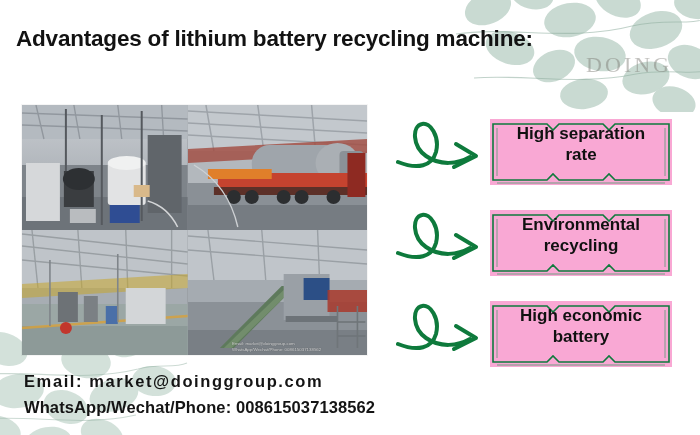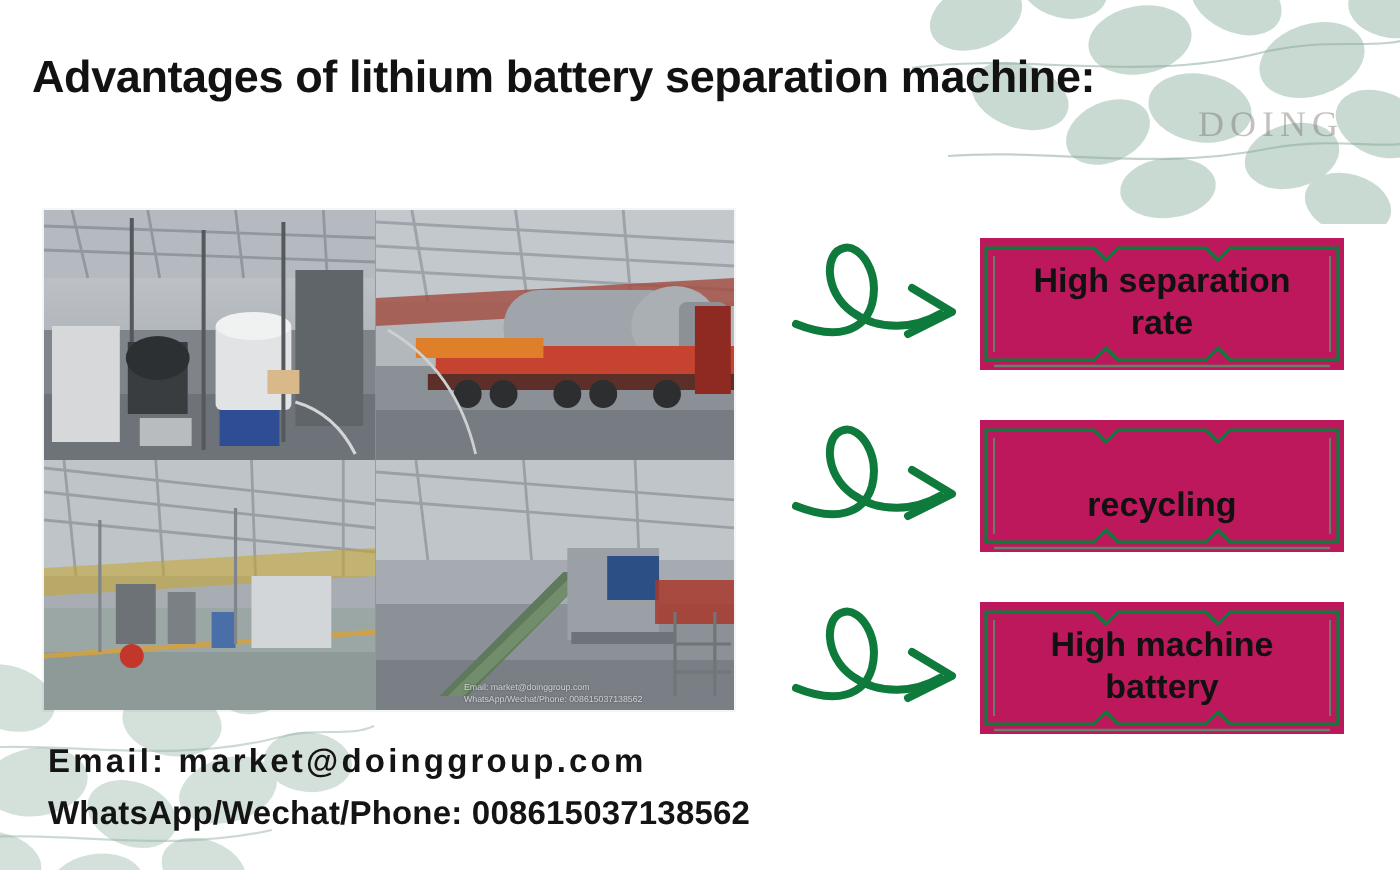--- a/index.html
+++ b/index.html
@@ -29,21 +29,21 @@
   .leaves svg { display: block; }
   .leaves-tr { top: -18px; right: -10px; width: 260px; height: 130px; }
   .leaves-bl { left: -22px; bottom: -14px; width: 210px; height: 130px; }
 
   
   .watermark-doing {
     position: absolute;
     right: 28px;
     top: 52px;
     font-family: "Liberation Serif", serif;
-    font-size: 18px;
+    font-size: 22px;
     letter-spacing: 3px;
     color: rgba(120,118,110,0.45);
     pointer-events: none;
   }
 
   
   .title {
     position: absolute;
     left: 16px;
     top: 26px;
@@ -100,25 +100,25 @@
   .flow-3 { top: 294px; }
 
   .arrow-loop { width: 88px; height: 80px; flex: 0 0 88px; }
   .arrow-loop svg { display: block; }
 
   .fancy-box {
     position: relative;
     width: 182px;
     min-height: 66px;
     display: flex;
-    align-items: center;
+    align-items: flex-start;
     justify-content: center;
     padding: 5px 8px;
     box-sizing: border-box;
-    background: #be185d;
+    background: #f9a8d4;
   }
   .fancy-box .frame {
     position: absolute;
     inset: 0;
     pointer-events: none;
   }
   .fancy-box .frame svg { display: block; width: 100%; height: 100%; }
   .box-label {
     position: relative;
     z-index: 2;
@@ -195,21 +195,21 @@
       </g>
       <g stroke="#8fae9f" stroke-width="1.1" fill="none" opacity="0.45">
         <path d="M0 56 C48 50, 104 64, 160 50 C180 44, 196 50, 209 44"></path>
         <path d="M6 100 C56 96, 104 108, 158 96"></path>
       </g>
     </svg>
   </div>
 
   <div class="watermark-doing">DOING</div>
 
-  <div class="title">Advantages of lithium battery separation machine:</div>
+  <div class="title">Advantages of lithium battery recycling machine:</div>
 
   <div class="collage">
 
     <div class="photo">
       <svg viewBox="0 0 166 125" preserveAspectRatio="none" xmlns="http://www.w3.org/2000/svg">
         <defs>
           <linearGradient id="tl-sky" x1="0" y1="0" x2="0" y2="1">
             <stop offset="0%" stop-color="#c9cdd2"></stop>
               <stop offset="100%" stop-color="#9aa0a6"></stop>
           </linearGradient>
@@ -370,21 +370,21 @@
     </div>
     <div class="fancy-box">
       <div class="frame">
         <svg viewBox="0 0 182 66" preserveAspectRatio="none" xmlns="http://www.w3.org/2000/svg">
           <path d="M3 5 H57 l6 6 l6 -6 H113 l6 6 l6 -6 H179 V61 H125 l-6 -6 l-6 6 H69 l-6 -6 l-6 6 H3 Z" stroke="#0e7a3c" stroke-width="1.6" fill="none"></path>
           <path d="M7 9 V57 M175 9 V57" stroke="#4f9c6e" stroke-width="1" fill="none" opacity="0.75"></path>
           <path d="M7 64 H175" stroke="#4f9c6e" stroke-width="1.2" fill="none" opacity="0.8"></path>
         </svg>
       </div>
       <div class="box-label">
-        <br>
+        <span>Environmental</span><br>
         <span>recycling</span>
       </div>
     </div>
   </div>
 
   <div class="flow-item flow-3">
     <div class="arrow-loop">
       <svg viewBox="0 0 88 80" xmlns="http://www.w3.org/2000/svg">
         <path d="M2 50 C22 58, 36 54, 40 40 C44 24, 34 10, 26 12 C16 14, 16 34, 30 44 C44 54, 62 52, 74 45" stroke="#0e7a3c" stroke-width="4" fill="none" stroke-linecap="round"></path>
         <path d="M60 32 L80 44 L58 55" stroke="#0e7a3c" stroke-width="4" fill="none" stroke-linecap="round" stroke-linejoin="round"></path>
@@ -392,21 +392,21 @@
     </div>
     <div class="fancy-box">
       <div class="frame">
         <svg viewBox="0 0 182 66" preserveAspectRatio="none" xmlns="http://www.w3.org/2000/svg">
           <path d="M3 5 H57 l6 6 l6 -6 H113 l6 6 l6 -6 H179 V61 H125 l-6 -6 l-6 6 H69 l-6 -6 l-6 6 H3 Z" stroke="#0e7a3c" stroke-width="1.6" fill="none"></path>
           <path d="M7 9 V57 M175 9 V57" stroke="#4f9c6e" stroke-width="1" fill="none" opacity="0.75"></path>
           <path d="M7 64 H175" stroke="#4f9c6e" stroke-width="1.2" fill="none" opacity="0.8"></path>
         </svg>
       </div>
       <div class="box-label">
-        <span>High machine</span><br>
+        <span>High economic</span><br>
         <span>battery</span>
       </div>
     </div>
   </div>
 
   <div class="contact">
     <div class="contact-email">Email: market@doinggroup.com</div>
     <div class="contact-phone">WhatsApp/Wechat/Phone: 008615037138562</div>
   </div>
 

